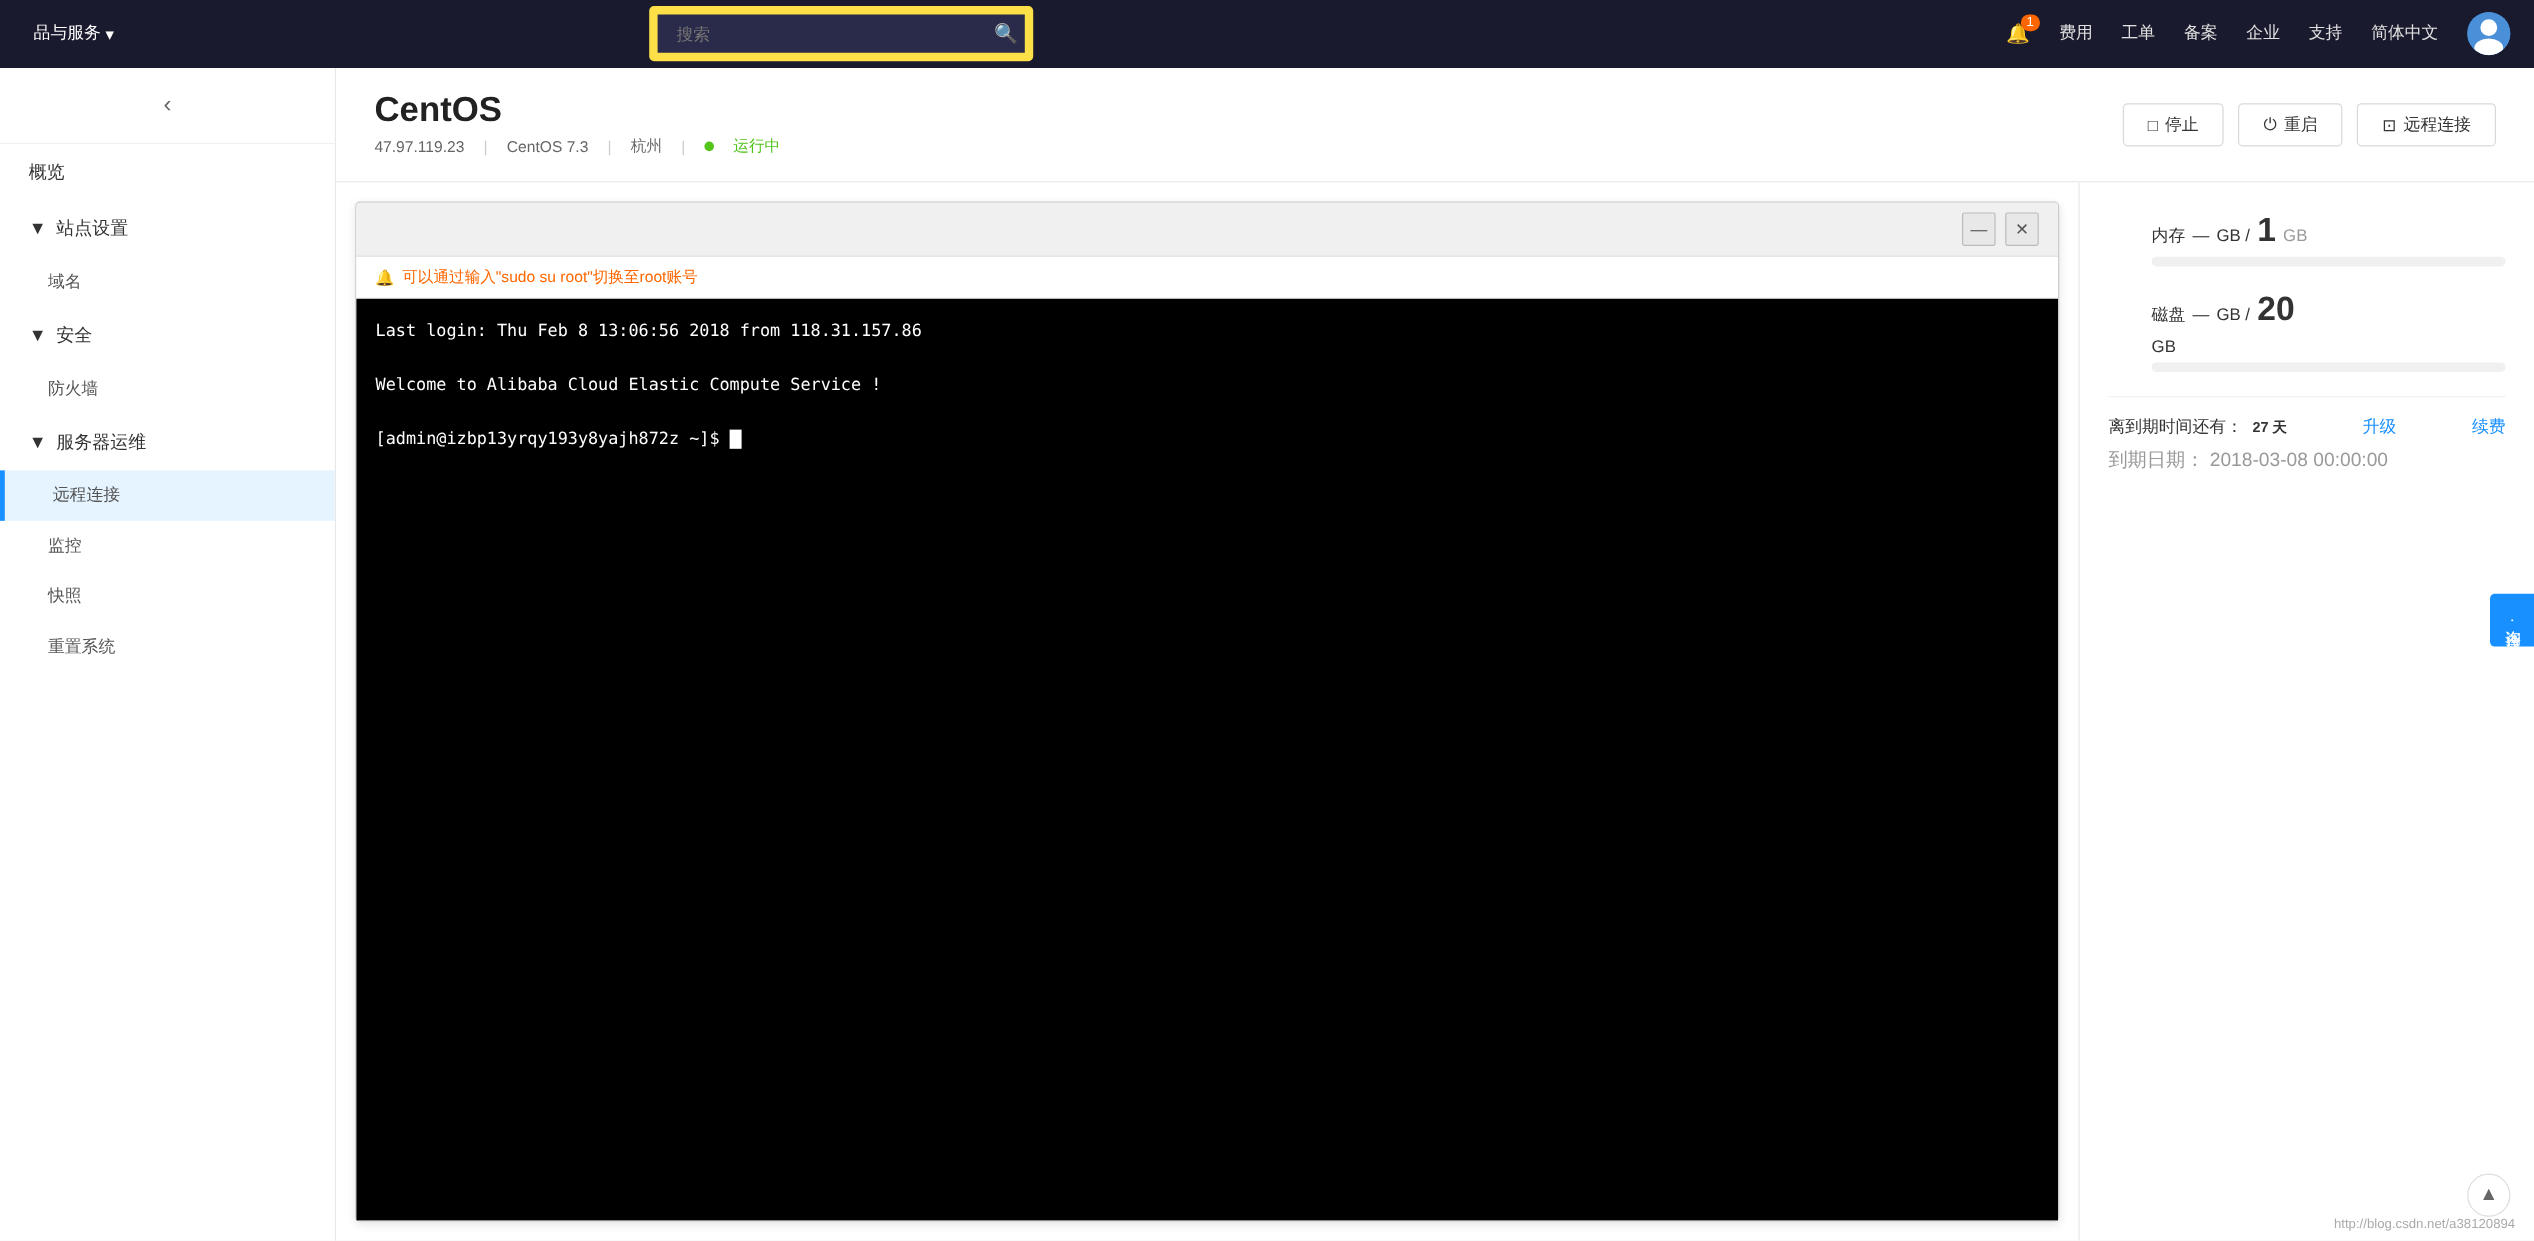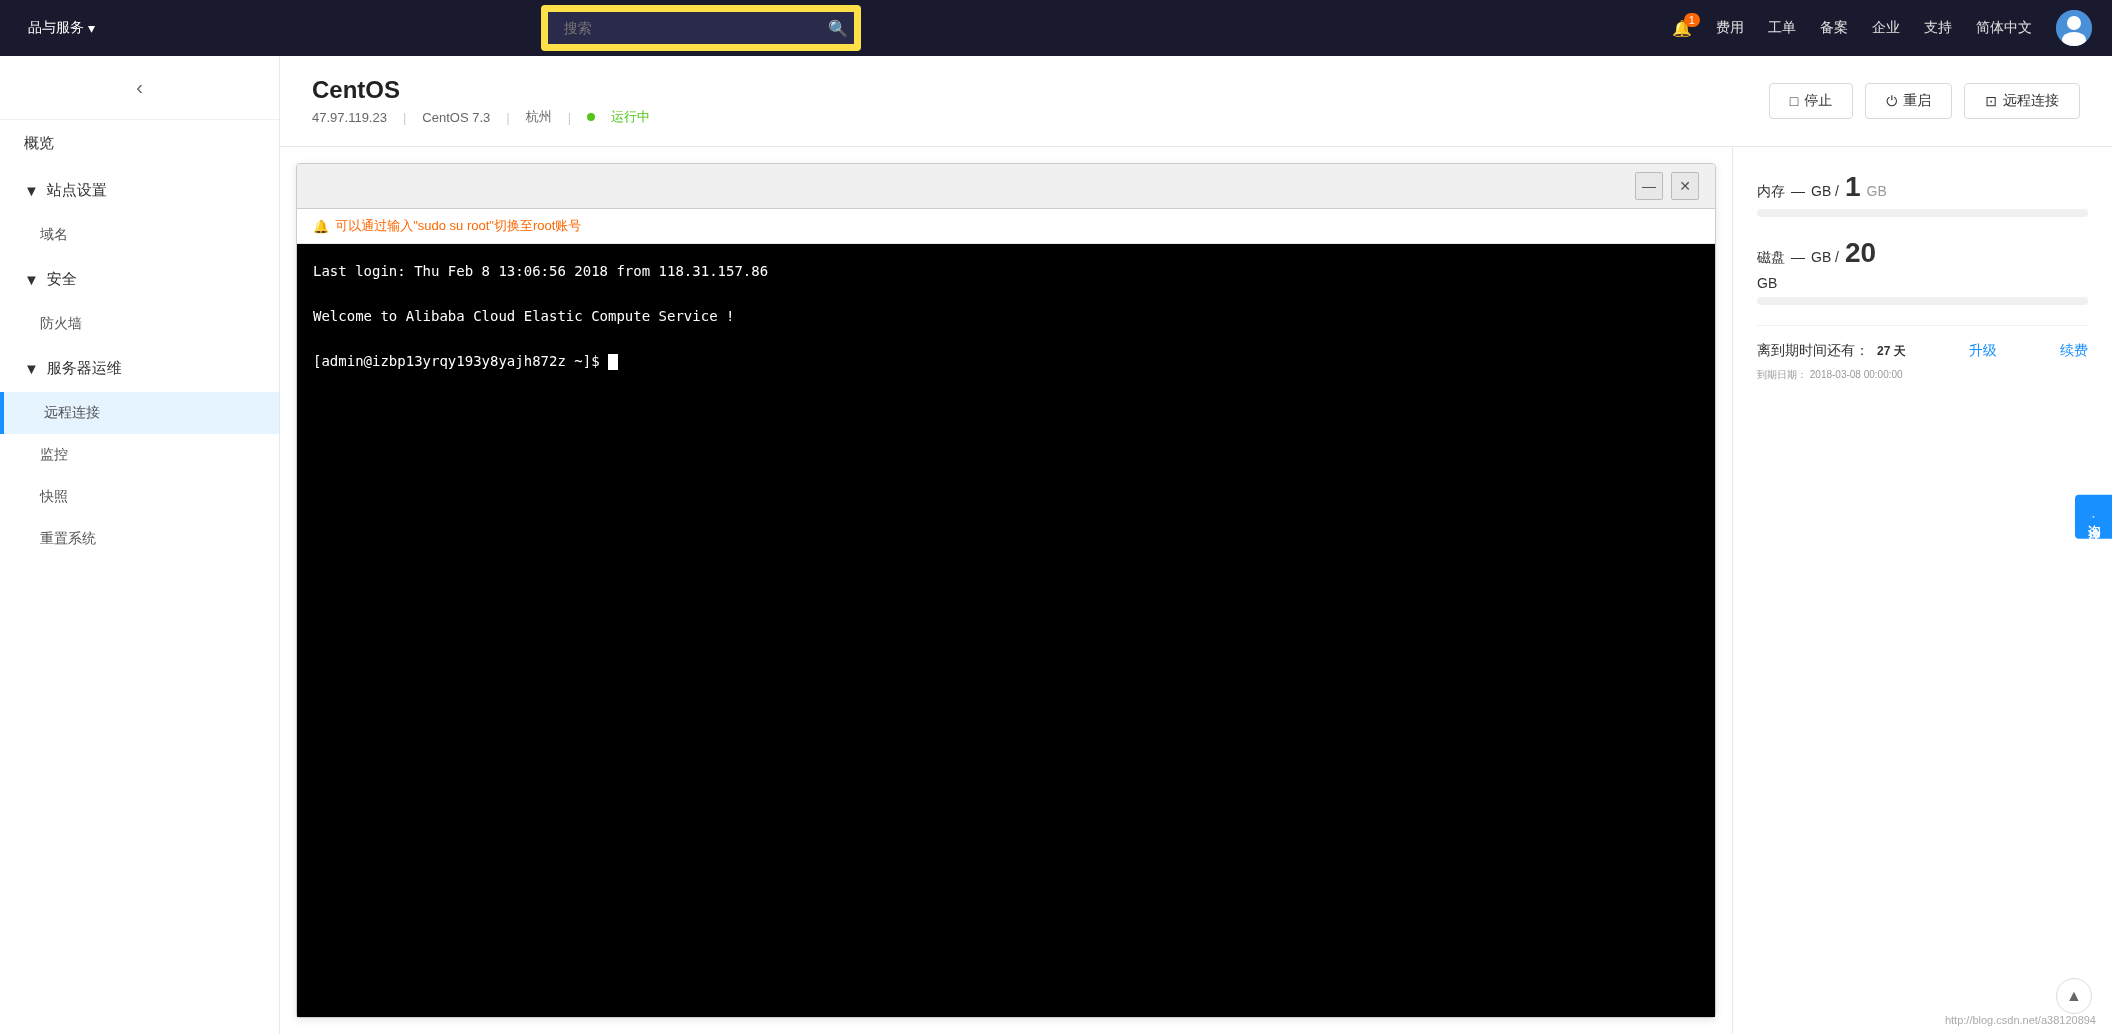--- a/index.html
+++ b/index.html
@@ -30,21 +30,21 @@
     .sidebar-item { padding: 14px 24px; cursor: pointer; color: #333; font-size: 15px; }
     .sidebar-section { padding: 14px 24px; font-size: 15px; color: #333; display: flex; align-items: center; gap: 8px; cursor: pointer; }
     .sidebar-sub-item { padding: 12px 24px 12px 40px; cursor: pointer; color: #555; font-size: 14px; }
     .remote-connect-item { padding: 12px 24px 12px 40px; cursor: pointer; color: #555; font-size: 14px; background: #e6f4ff; border-left: 4px solid #1890ff; }
 
     
     .content { flex: 1; display: flex; flex-direction: column; overflow: hidden; }
 
     
     .server-header { background: #fff; padding: 20px 32px; border-bottom: 1px solid #e8e8e8; display: flex; align-items: center; gap: 24px; }
-    .server-title { font-size: 24px; font-weight: bold; color: #222; }
+    .server-title { font-size: 29px; font-weight: bold; color: #222; }
     .server-meta { display: flex; align-items: center; gap: 12px; color: #666; font-size: 13px; margin-top: 4px; }
     .status-running { color: #52c41a; }
     .server-actions { display: flex; gap: 12px; margin-left: auto; }
     .action-btn { padding: 8px 20px; border: 1px solid #d9d9d9; border-radius: 4px; background: #fff; cursor: pointer; font-size: 14px; color: #333; display: flex; align-items: center; gap: 6px; white-space: nowrap; }
 
     
     .body-area { display: flex; flex: 1; overflow: hidden; }
 
     
     .terminal-container { flex: 1; background: #fff; position: relative; display: flex; flex-direction: column; }
@@ -53,32 +53,32 @@
     .terminal-titlebar-left { display: flex; align-items: center; gap: 8px; }
     .terminal-titlebar-controls { display: flex; gap: 8px; }
     .terminal-btn { width: 28px; height: 28px; border: 1px solid #bbb; background: #e8e8e8; cursor: pointer; display: flex; align-items: center; justify-content: center; font-size: 14px; color: #555; border-radius: 2px; }
     .terminal-notice { background: #fff; padding: 8px 16px; border-bottom: 1px solid #e8e8e8; color: #ff6600; font-size: 13px; display: flex; align-items: center; gap: 6px; }
     .terminal-body { background: #000; flex: 1; padding: 16px; font-family: monospace; color: #fff; font-size: 14px; line-height: 1.6; }
     .terminal-cursor { display: inline-block; width: 10px; height: 16px; background: #fff; vertical-align: middle; animation: blink 1s infinite; }
     @keyframes blink { 0%,100%{opacity:1} 50%{opacity:0} }
 
     
     .right-panel { width: 380px; background: #fff; border-left: 1px solid #e8e8e8; padding: 24px; flex-shrink: 0; position: relative; }
-    .resource-item { margin-bottom: 20px; }
+    .resource-item { margin-bottom: 20px; margin-left: 36px; }
     .resource-label { font-size: 14px; color: #333; margin-bottom: 6px; display: flex; align-items: baseline; gap: 6px; }
     .resource-big { font-size: 28px; font-weight: bold; color: #333; }
     .resource-unit { font-size: 14px; color: #999; }
     .resource-bar { height: 8px; background: #f0f0f0; border-radius: 4px; }
     .resource-bar-fill { height: 100%; background: #e0e0e0; border-radius: 4px; }
     .divider { height: 1px; background: #f0f0f0; margin: 16px 0; }
     .expiry-section { margin-top: 16px; }
     .expiry-row { display: flex; align-items: center; gap: 8px; margin-bottom: 8px; color: #333; font-size: 14px; }
     .expiry-days { font-size: 12px; font-weight: bold; }
     .expiry-link { color: #1890ff; cursor: pointer; font-size: 14px; margin-left: auto; }
-    .expiry-date { color: #999; font-size: 10px; }
+    .expiry-date { color: #999; font-size: 16px; }
     .scroll-top-btn { position: absolute; bottom: 20px; right: 20px; width: 36px; height: 36px; border: 1px solid #ddd; background: #fff; border-radius: 50%; display: flex; align-items: center; justify-content: center; cursor: pointer; color: #666; }
 
     
     .float-tab { position: fixed; right: 0; top: 50%; transform: translateY(-50%); background: #1890ff; color: #fff; writing-mode: vertical-rl; padding: 20px 8px; font-size: 13px; border-radius: 4px 0 0 4px; cursor: pointer; line-height: 1.6; z-index: 999; }
 
     
     .watermark { position: absolute; bottom: 8px; right: 16px; color: #aaa; font-size: 11px; }
 
     
     .pipe { color: #ccc; margin: 0 4px; }

